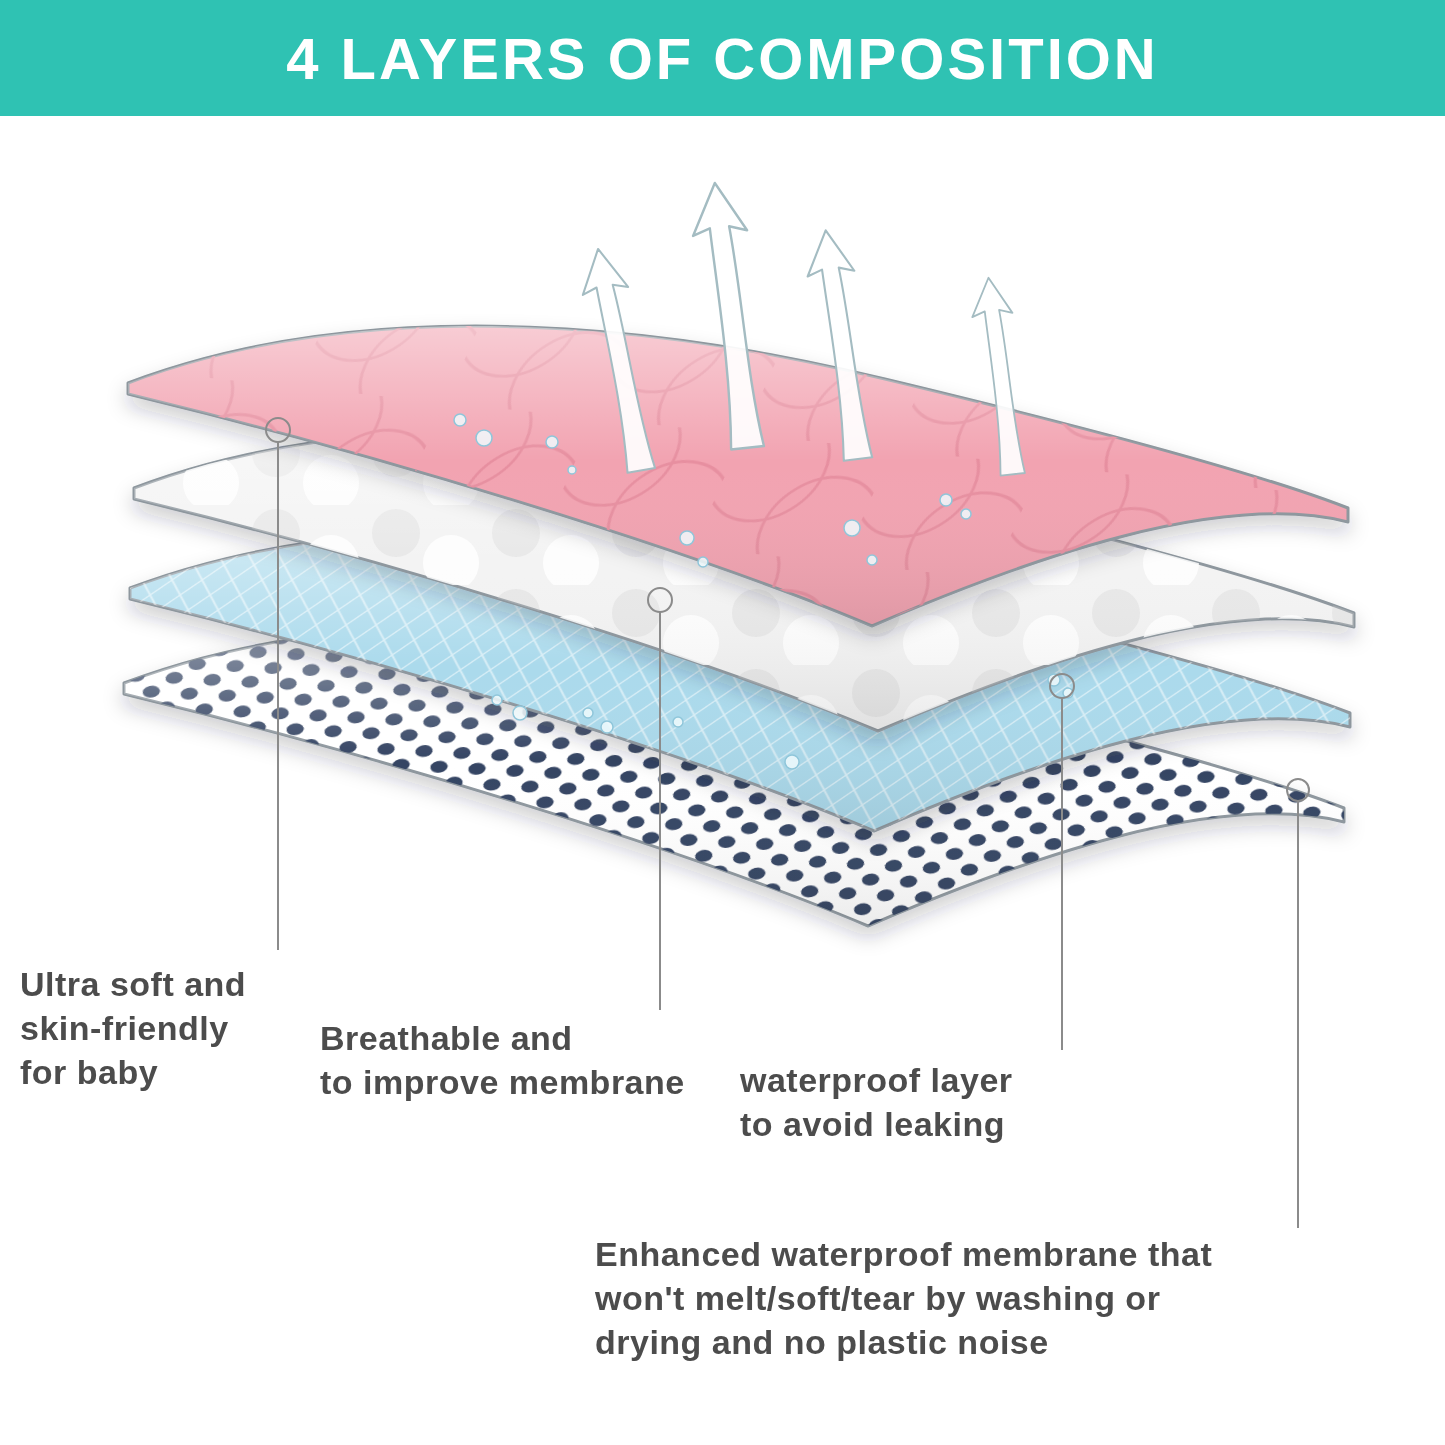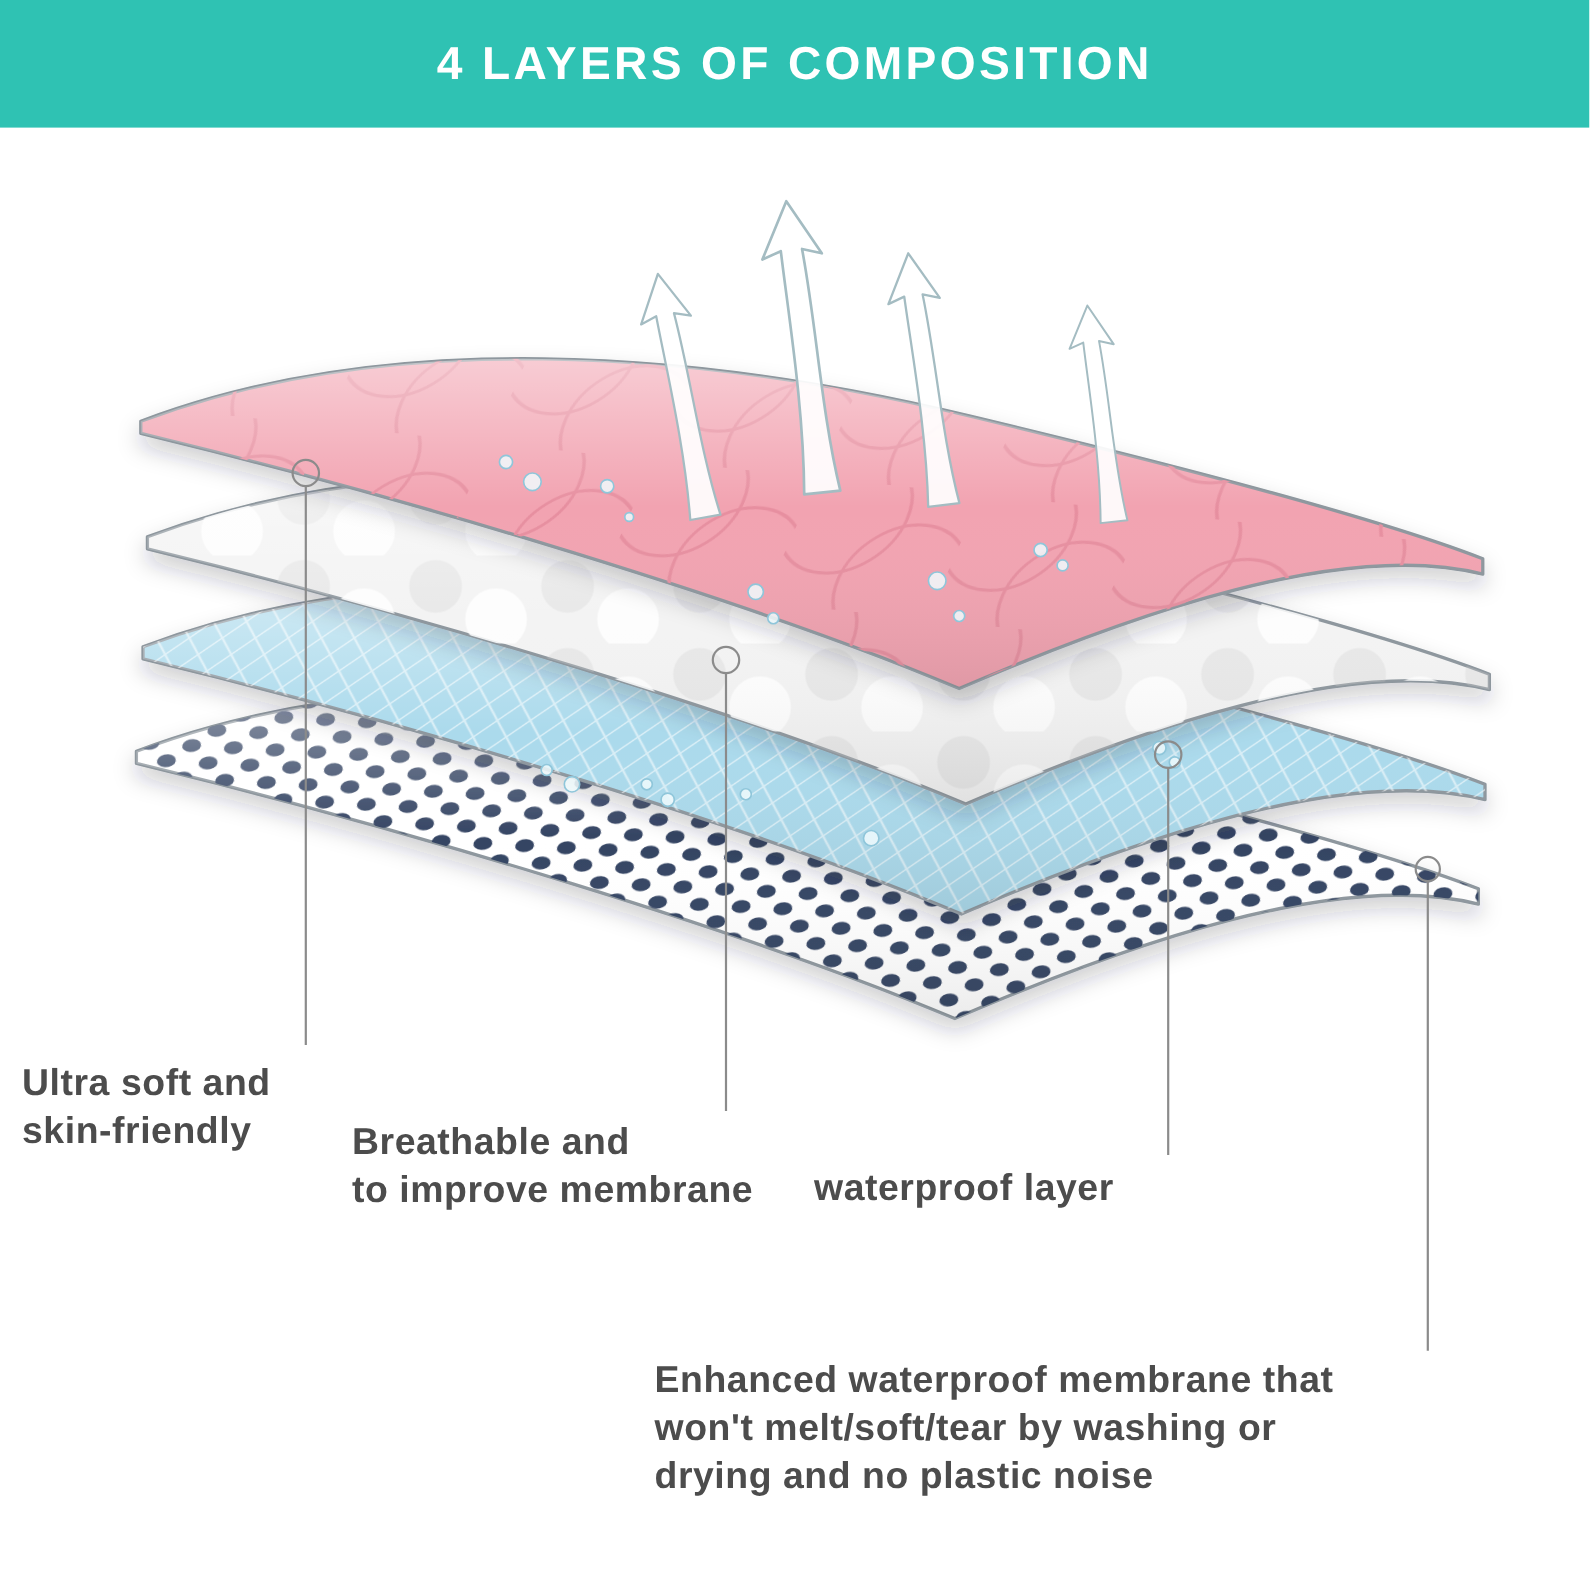--- a/index.html
+++ b/index.html
@@ -12,21 +12,21 @@
   }
   .banner {
     position: absolute; top: 0; left: 0;
     width: 1445px; height: 116px;
     background: #2fc2b3;
     display: flex; align-items: center; justify-content: center;
   }
   .banner h1 {
     margin: 0;
     color: #ffffff;
-    font-size: 42px;
+    font-size: 58px;
     font-weight: 700;
     letter-spacing: 3px;
   }
   svg.diagram {
     position: absolute; left: 0; top: 0;
     width: 1445px; height: 1445px;
   }
   .callout {
     position: absolute;
     color: #4c4c4c;
@@ -154,28 +154,30 @@
     <g>
       <circle cx="1298" cy="790" r="11"></circle>
       <line x1="1298" y1="801" x2="1298" y2="1228"></line>
     </g>
   </g>
 </svg>
 
 <div class="callout" id="callout-1">
   <div>Ultra soft and</div>
   <div>skin-friendly</div>
+  <div>for baby</div>
 </div>
 
 <div class="callout" id="callout-2">
   <div>Breathable and</div>
   <div>to improve membrane</div>
 </div>
 
 <div class="callout" id="callout-3">
   <div>waterproof layer</div>
+  <div>to avoid leaking</div>
 </div>
 
 <div class="callout" id="callout-4">
   <div>Enhanced waterproof membrane that</div>
   <div>won't melt/soft/tear by washing or</div>
   <div>drying and no plastic noise</div>
 </div>
 
 </body></html>

